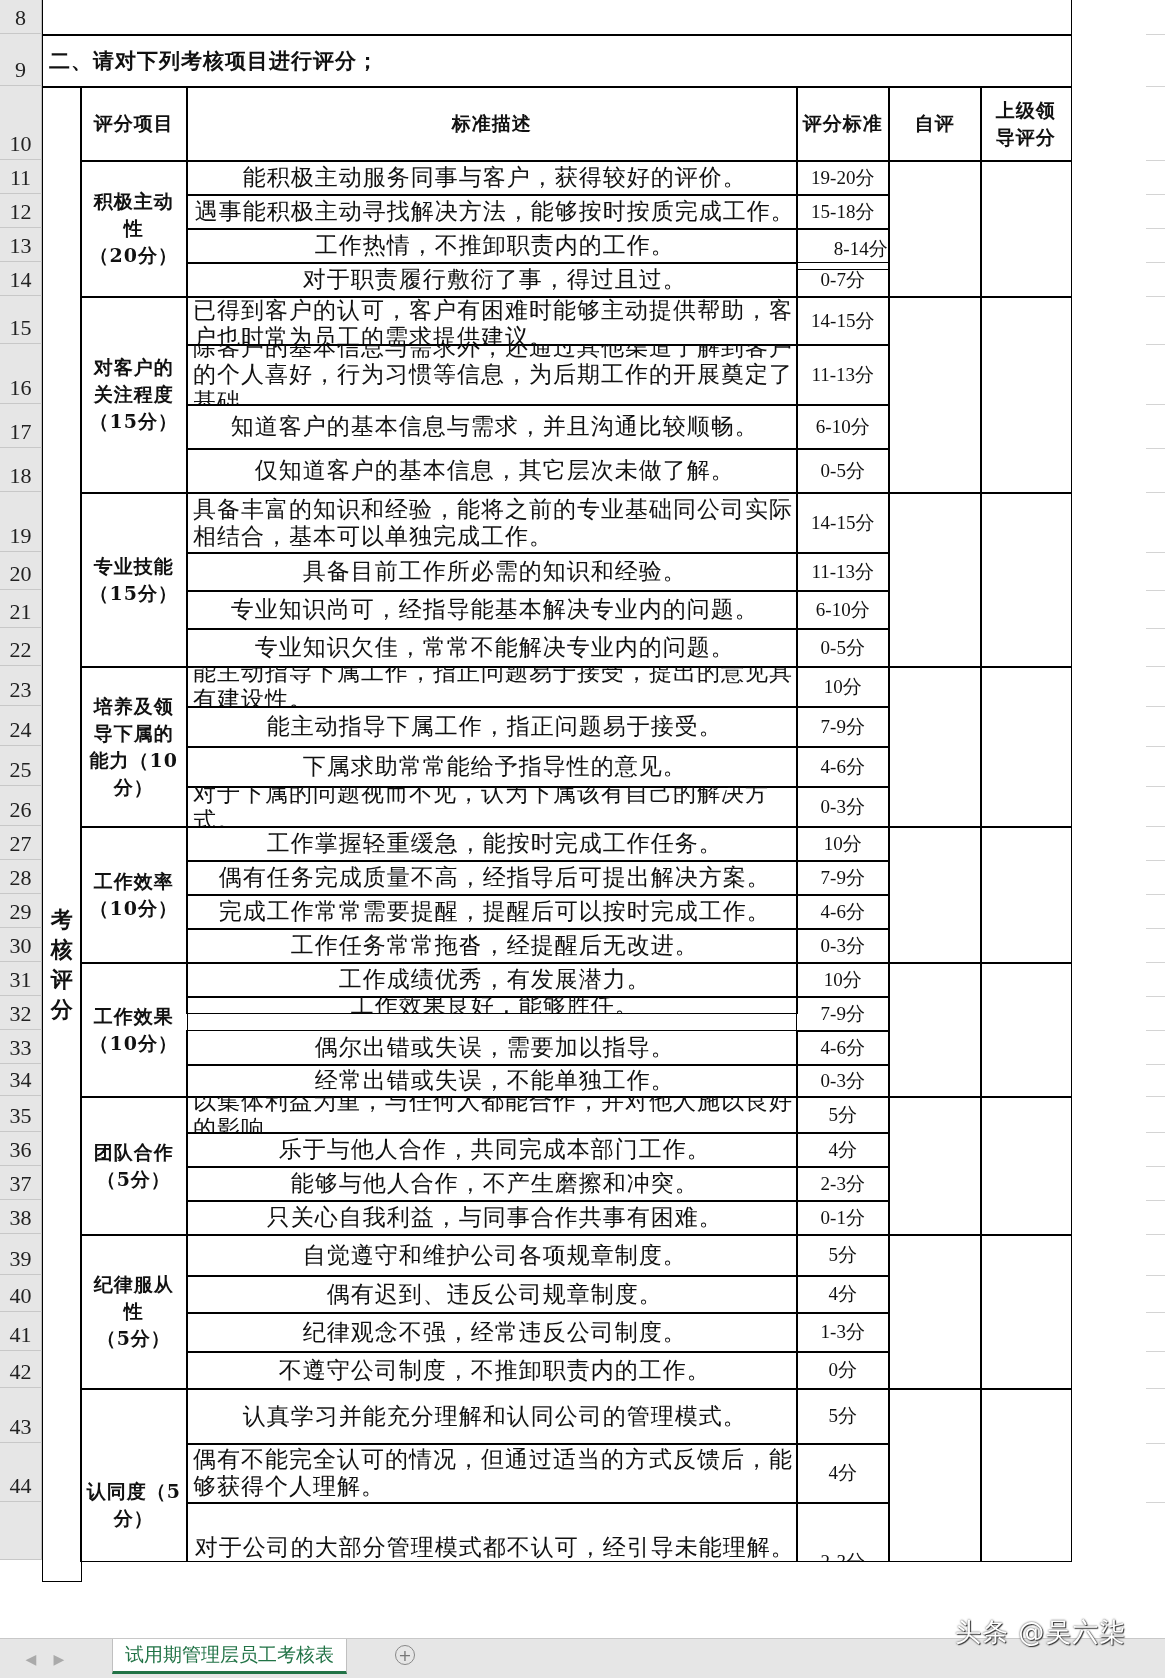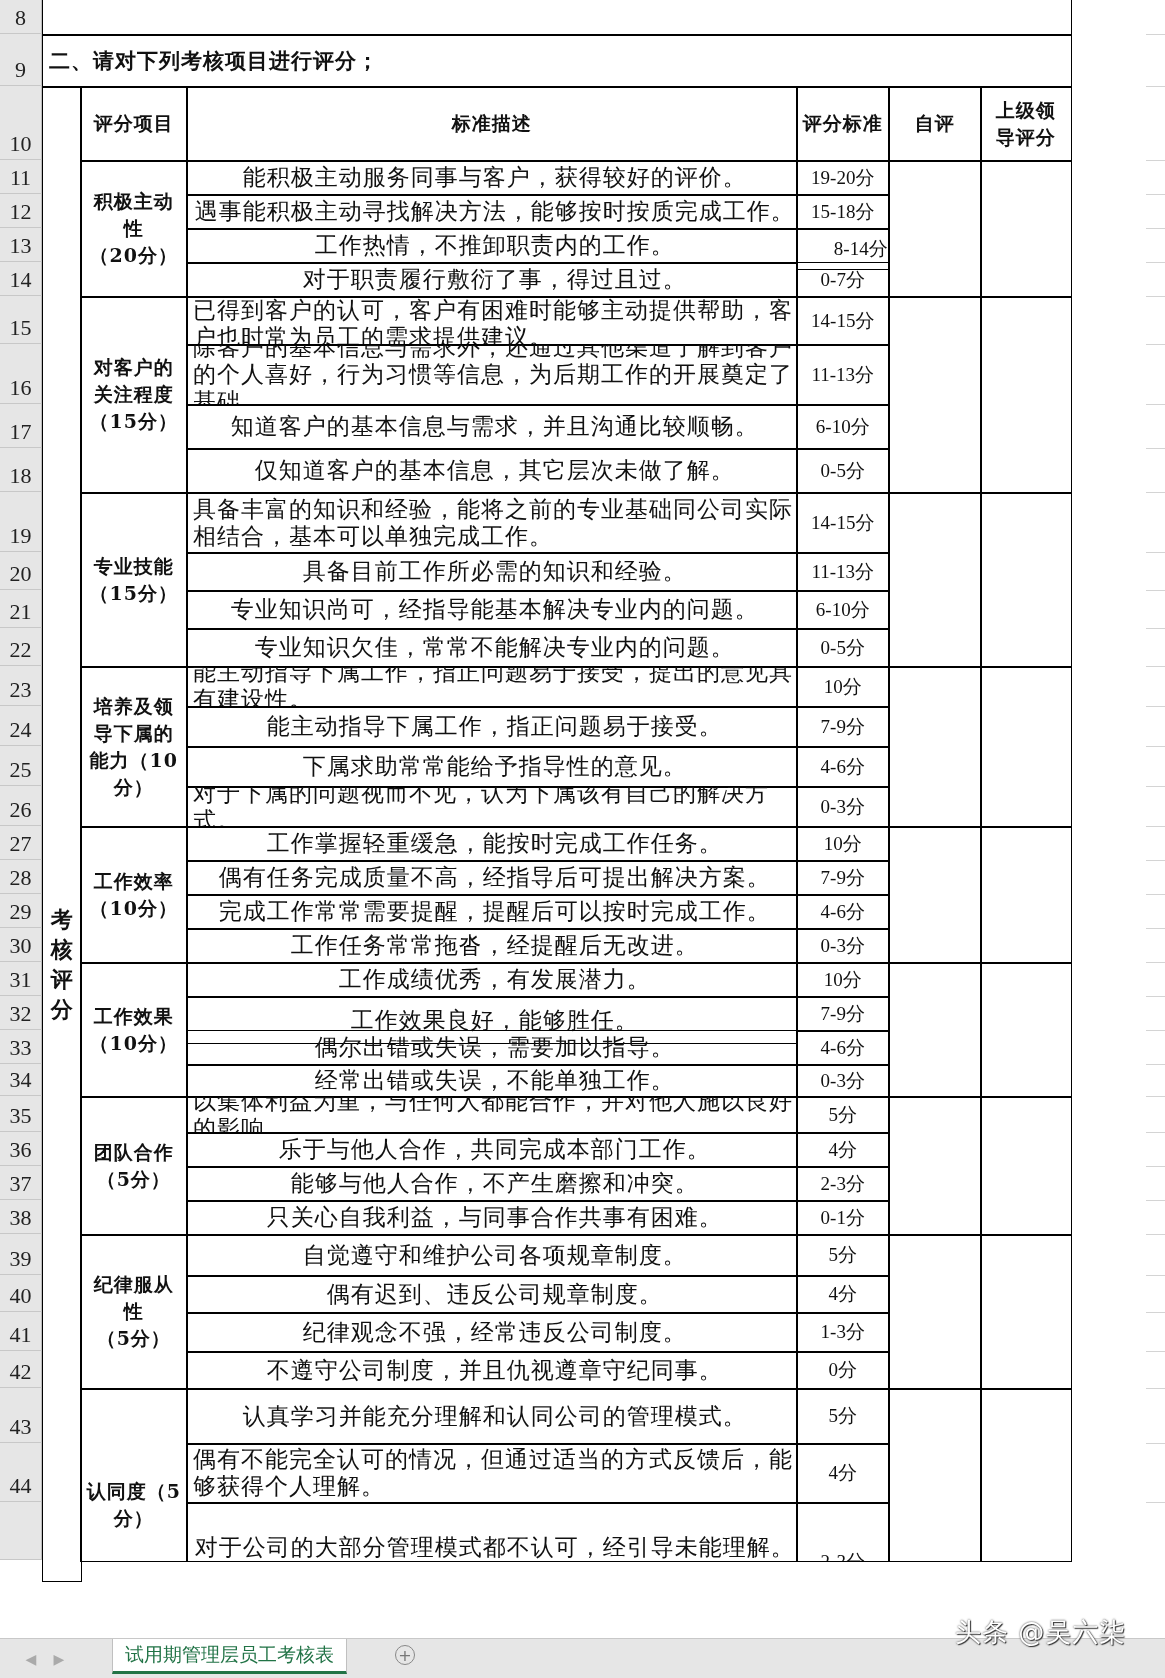--- a/index.html
+++ b/index.html
@@ -302,21 +302,21 @@
       </div>
     </div>
     <div class="cell b " style="left:888px;top:962px;width:93.5px;height:135.5px;"></div>
     <div class="cell b " style="left:980px;top:962px;width:91.5px;height:135.5px;"></div>
     <div class="cell b desc" style="left:186px;top:962px;width:611.5px;height:35.5px;">
       <span>工作成绩优秀，有发展潜力。</span>
     </div>
     <div class="cell b center score" style="left:796px;top:962px;width:93.5px;height:35.5px;">
       <span>10分</span>
     </div>
-    <div class="cell b desc" style="left:186px;top:996px;width:611.5px;height:48px;">
+    <div class="cell b desc" style="left:186px;top:996px;width:611.5px;height:18px;">
       <span>工作效果良好，能够胜任。</span>
     </div>
     <div class="cell b center score" style="left:796px;top:996px;width:93.5px;height:35.5px;">
       <span>7-9分</span>
     </div>
     <div class="cell b desc" style="left:186px;top:1030px;width:611.5px;height:35.5px;">
       <span>偶尔出错或失误，需要加以指导。</span>
     </div>
     <div class="cell b center score" style="left:796px;top:1030px;width:93.5px;height:35.5px;">
       <span>4-6分</span>
@@ -380,21 +380,21 @@
     <div class="cell b center score" style="left:796px;top:1275px;width:93.5px;height:38.5px;">
       <span>4分</span>
     </div>
     <div class="cell b desc" style="left:186px;top:1312px;width:611.5px;height:40.5px;">
       <span>纪律观念不强，经常违反公司制度。</span>
     </div>
     <div class="cell b center score" style="left:796px;top:1312px;width:93.5px;height:40.5px;">
       <span>1-3分</span>
     </div>
     <div class="cell b desc" style="left:186px;top:1351px;width:611.5px;height:38.5px;">
-      <span>不遵守公司制度，并且仇视遵章守纪同事。</span>
+      <span>不遵守公司制度，不推卸职责内的工作。</span>
     </div>
     <div class="cell b center score" style="left:796px;top:1351px;width:93.5px;height:38.5px;">
       <span>0分</span>
     </div>
     <div class="cell b center cat" style="left:80px;top:1388px;width:107.5px;height:173.5px;">
       <div style="text-align: center; margin-top: 60px;">
         <div>认同度（5</div>
         <div>分）</div>
       </div>
     </div>

